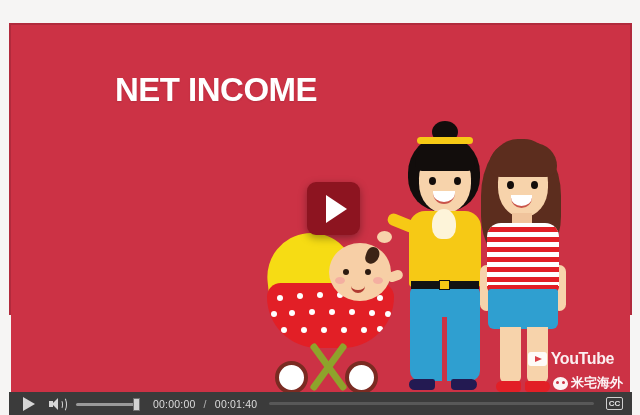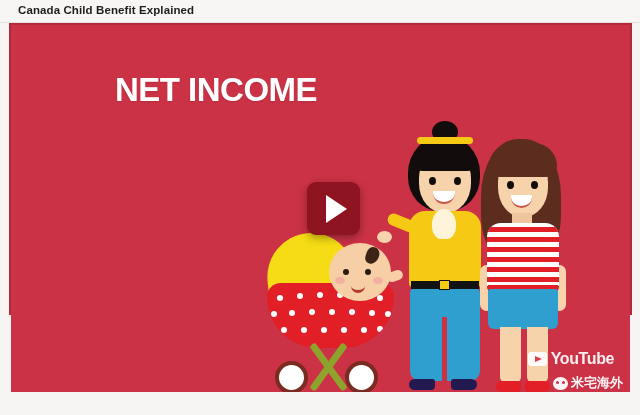--- a/index.html
+++ b/index.html
@@ -506,23 +506,20 @@
     text-align: center;
     cursor: pointer;
     box-sizing: border-box;
   }
 </style>
 </head>
 <body>
 
 <div id="app">
 
-  <div id="titlebar">
-    <div id="page-title">Canada Child Benefit Explained</div>
-  </div>
 
   <div id="player">
 
     <div id="video-stage">
 
       <div id="headline">
         <span class="l1">NET INCOME</span>
       </div>
 
       <div class="art" id="stroller">
@@ -624,15 +621,35 @@
         <div class="cn-text">米宅海外</div>
       </div>
 
       <div id="yt-watermark">
         <div class="yt-btn"></div>
         <div class="yt-text">YouTube</div>
       </div>
 
     </div>
 
+    <div id="controls">
+      <div id="play-btn"></div>
+      <div id="volume-icon">
+        <div class="spk"></div>
+        <div class="cone"></div>
+        <div class="wv w1"></div>
+        <div class="wv w2"></div>
+      </div>
+      <div id="volume-slider">
+        <div class="track"></div>
+        <div class="knob"></div>
+      </div>
+      <div id="time-display">
+        <span>00:00:00</span>
+        <span class="sep">/</span>
+        <span>00:01:40</span>
+      </div>
+      <div id="progress-bar"></div>
+      <div id="cc-btn">CC</div>
+    </div>
 
   </div>
 </div>
 
 </body></html>

